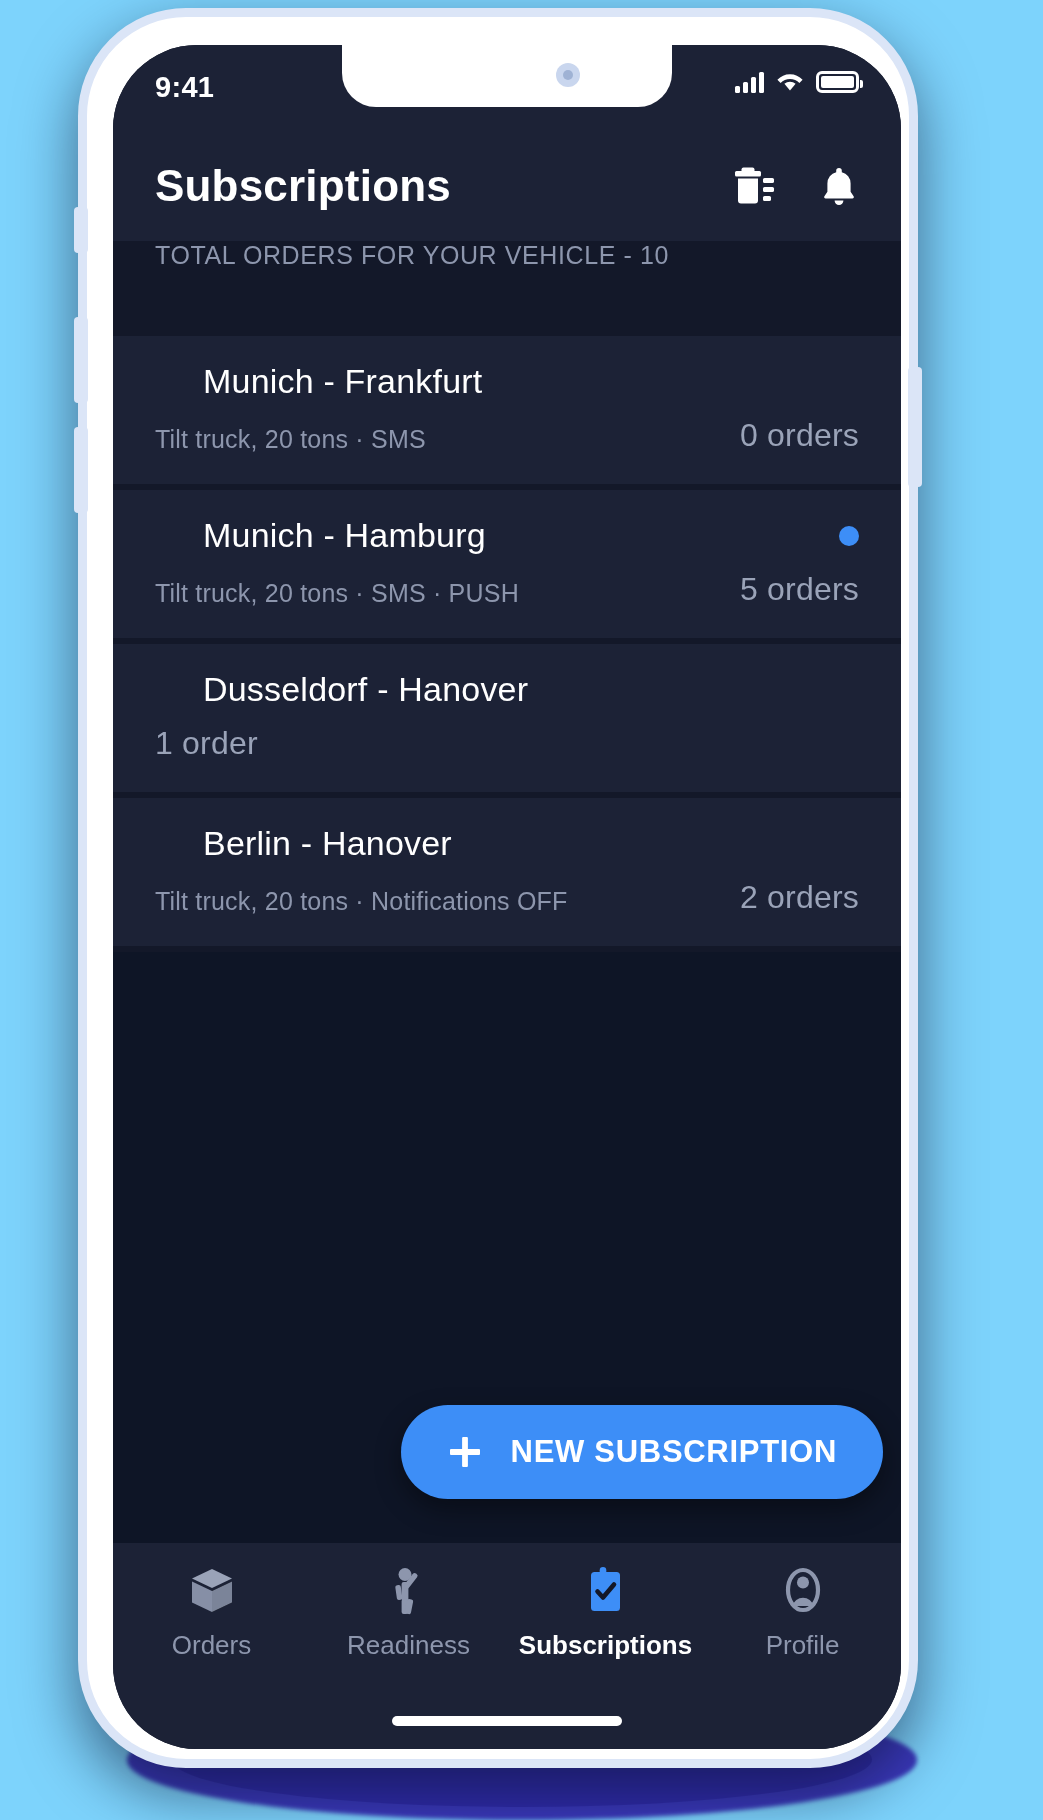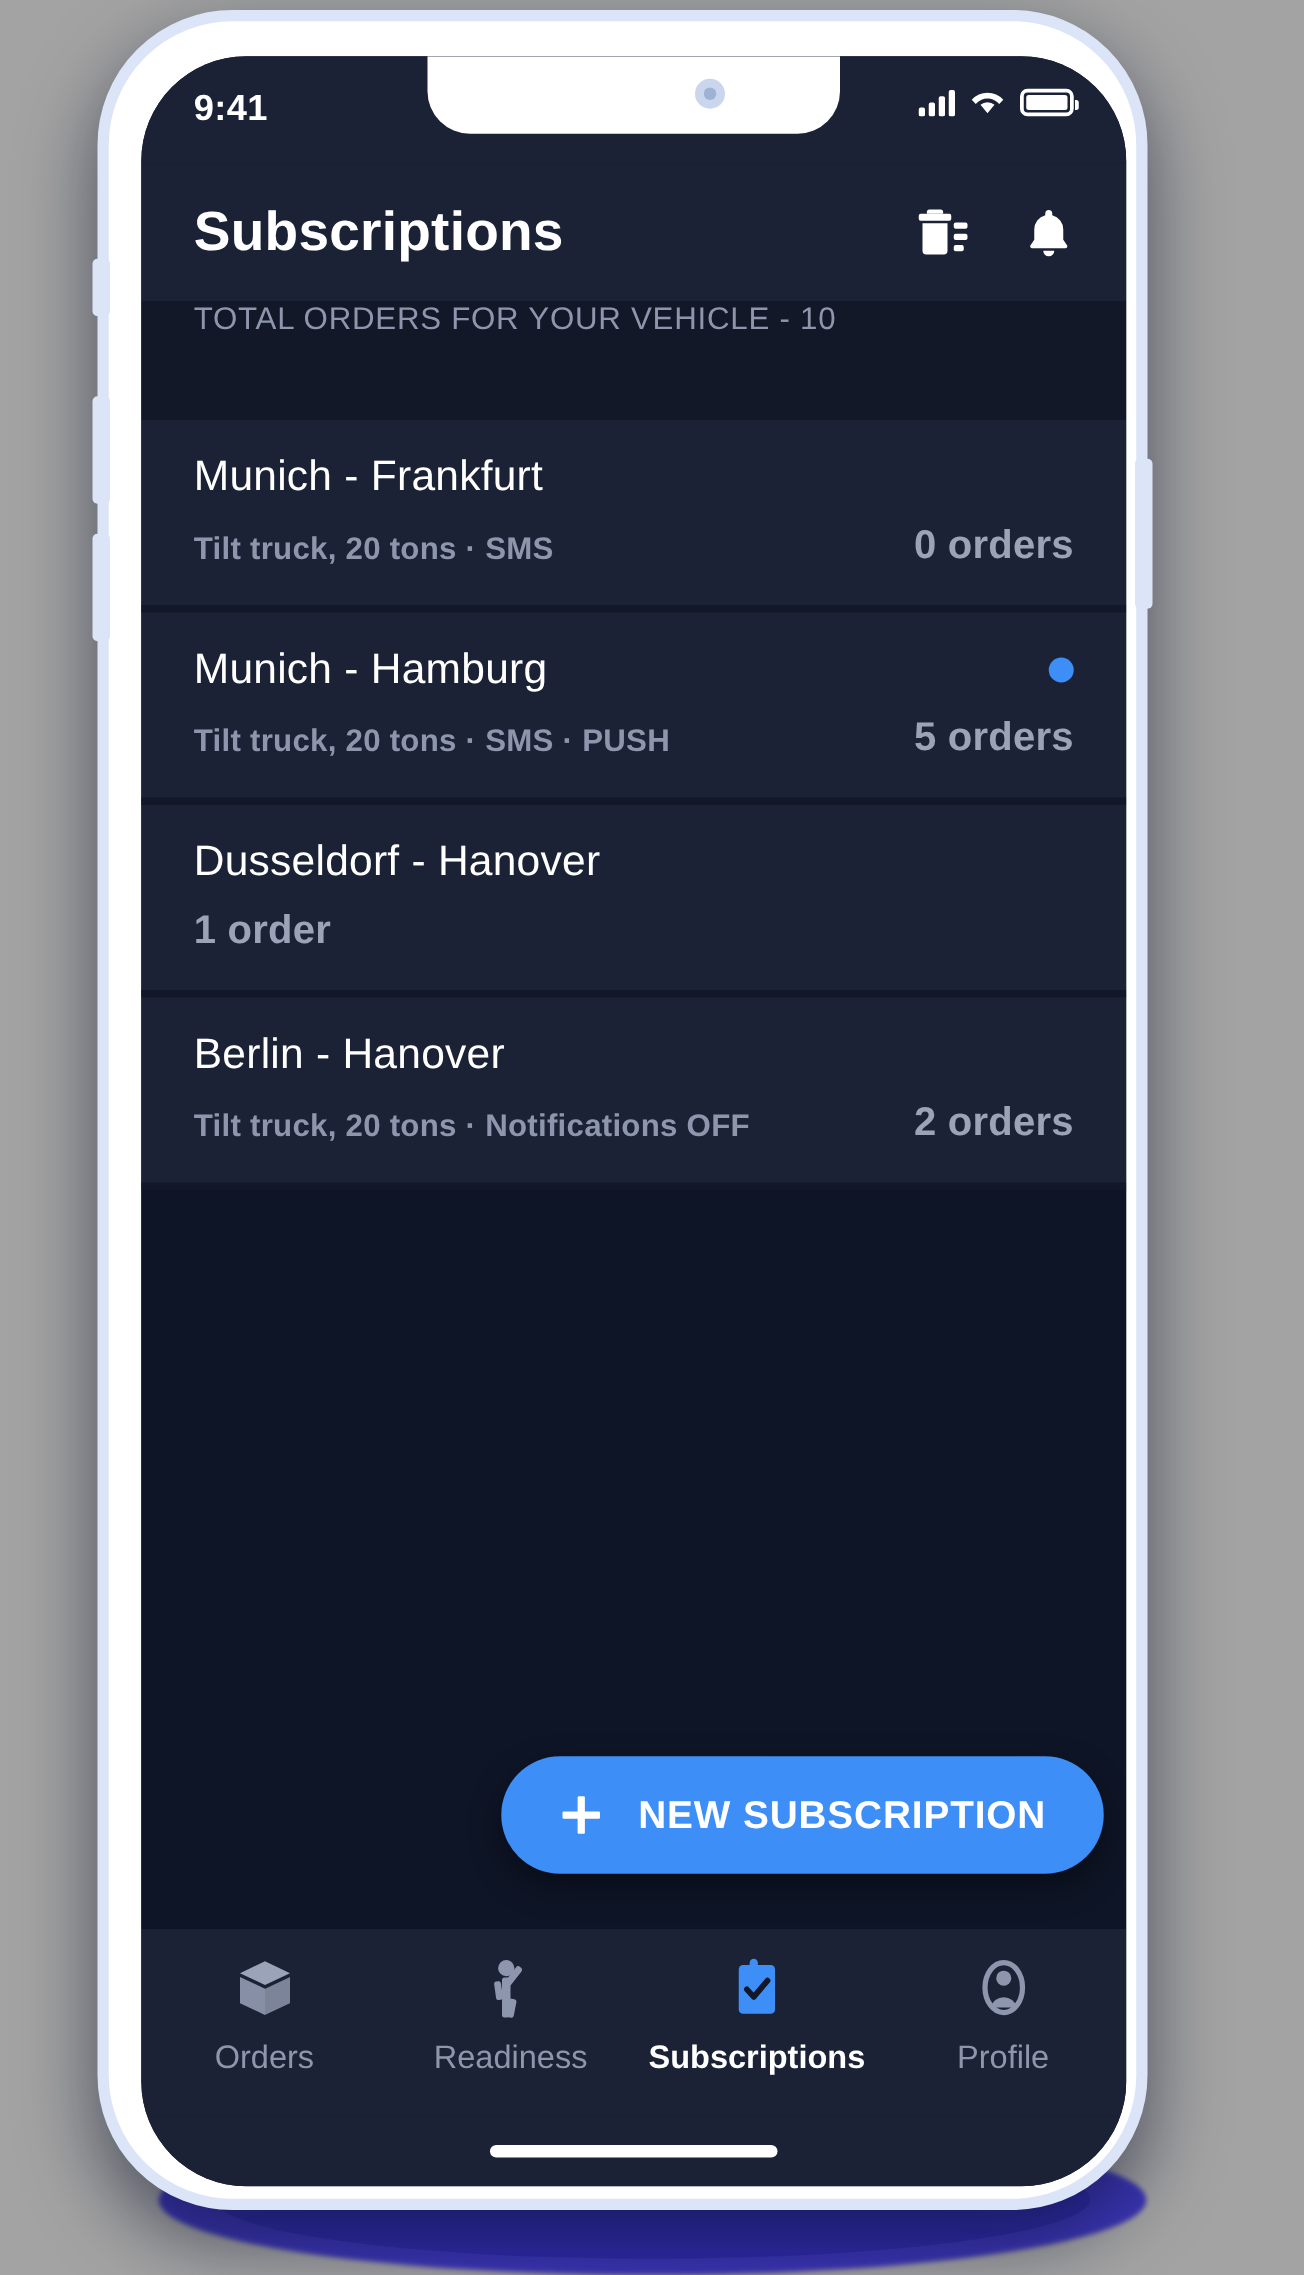--- a/index.html
+++ b/index.html
@@ -1,19 +1,19 @@
 <!DOCTYPE html>
 <html><head>
 <meta charset="utf-8">
 <style>
   * { margin:0; padding:0; box-sizing:border-box; }
   html,body { width:1043px; height:1820px; background:#000; overflow:hidden; }
   body { font-family:"Liberation Sans", sans-serif; }
 
-  .stage { position:relative; width:1043px; height:1820px; background:#a3a3a3; }
+  .stage { position:relative; width:1043px; height:1820px; background:#7dd3fc; }
 
   
   .shadow-outer{
     position:absolute; left:50%; transform:translateX(-50%);
     top:1700px; width:790px; height:120px;
     background:#3730b8; border-radius:50%;
     filter:blur(2px); opacity:.95;
   }
   .shadow-inner{
     position:absolute; left:50%; transform:translateX(-50%);
@@ -110,27 +110,26 @@
     color:#8d96ad; font-size:25px; letter-spacing:.6px;
   }
 
   
   .list{ flex:none; display:flex; flex-direction:column; }
   .row{
     background:#1c2236; padding:26px 42px 30px 42px;
     border-bottom:6px solid #131829;
     cursor:pointer;
   }
-  .row-title-line{ display:flex; align-items:center; justify-content:space-between; }
+  .row-title-line{ display:flex; align-items:center; justify-content:space-between;margin-left:48px; }
   .row-title{ color:#fff; font-size:34px; font-weight:400; letter-spacing:.2px; }
   .dot{ width:20px; height:20px; border-radius:50%; background:#3d8ef7; flex:none; }
   .row-sub-line{
     display:flex; align-items:flex-end; justify-content:space-between;
     margin-top:16px;
-    font-weight:bold;
   }
   .row-sub{ color:#8d96ad; font-size:25px; letter-spacing:.2px; }
   .row-count{ color:#9aa3b8; font-size:32px; letter-spacing:.2px; }
 
   
   .filler{ flex:1 1 auto; background:#0e1526; position:relative; }
 
   
   .fab{
     position:absolute; right:18px; bottom:44px;

